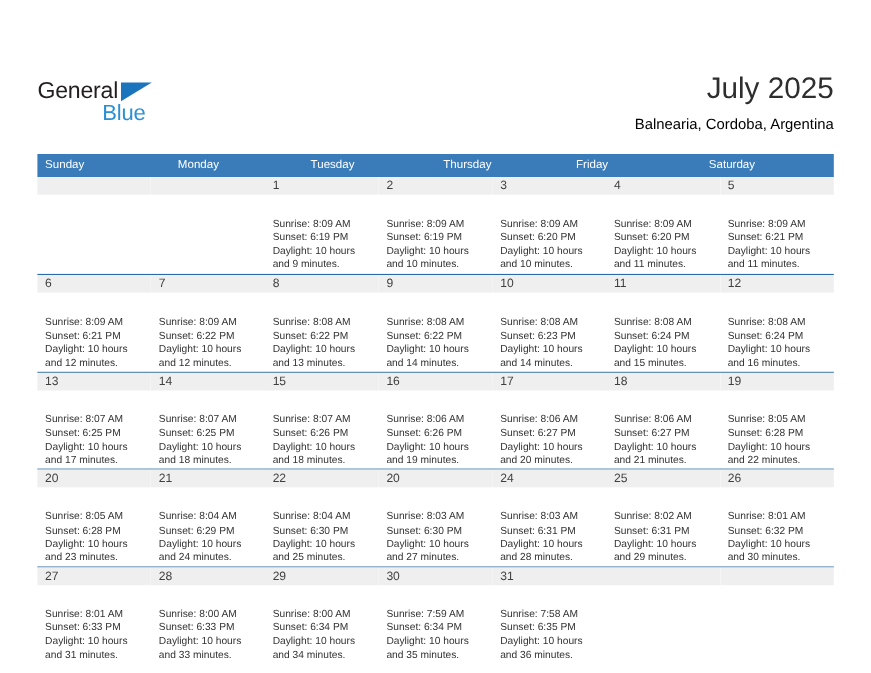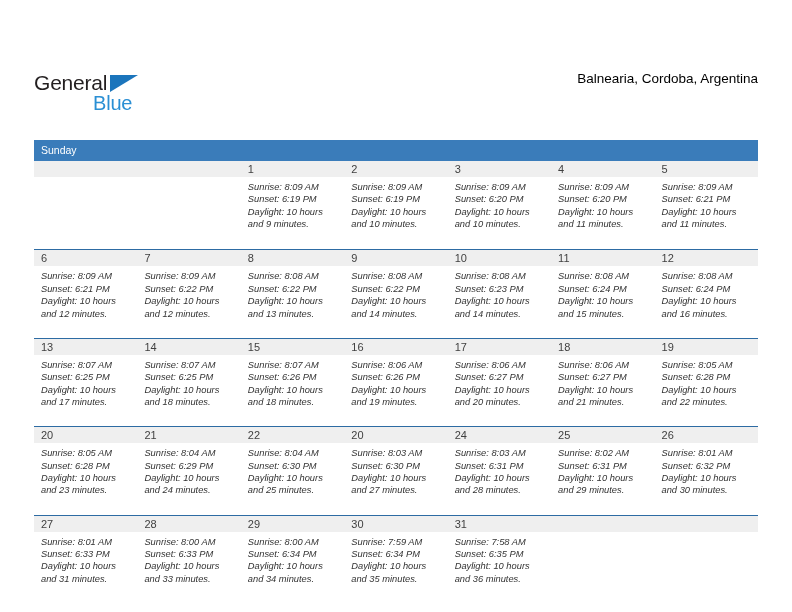--- a/index.html
+++ b/index.html
@@ -88,21 +88,20 @@
   .calendar {
     position: absolute;
     left: 34px;
     top: 105px;
     width: 724px;
   }
   .dow-row {
     display: flex;
     background: #3a7cba;
     height: 21px;
-    flex-direction: column;
   }
   .dow-cell {
     flex: 1 1 0;
     color: #ffffff;
     font-size: 10.5px;
     line-height: 21px;
     padding-left: 7px;
     box-sizing: border-box;
     white-space: nowrap;
   }
@@ -139,22 +138,21 @@
   }
   .day-num {
     position: absolute;
     left: 7px;
     top: 1px;
     font-size: 11px;
     color: #3f3f3f;
     line-height: 15px;
   }
   .day-body {
-    padding: 4px 6px 0 7px;
-    font-style: italic;
+    padding: 20px 6px 0 7px;
   }
   .day-line {
     font-size: 9.3px;
     line-height: 12.4px;
     color: #333333;
     white-space: nowrap;
   }
 </style>
 </head>
 <body>
@@ -163,20 +161,21 @@
 
   <div class="header">
 
     <div class="logo">
       <span class="logo-general">General</span>
       <span class="logo-triangle"></span>
       <span class="logo-blue">Blue</span>
     </div>
 
     <div class="title-block">
+      <div class="month-title">July 2025</div>
       <div class="location">Balnearia, Cordoba, Argentina</div>
     </div>
 
   </div>
 
   <div class="calendar">
     <div class="dow-row" id="dow-row">
         <div class="dow-cell">Sunday</div>
         <div class="dow-cell">Monday</div>
         <div class="dow-cell">Tuesday</div>

